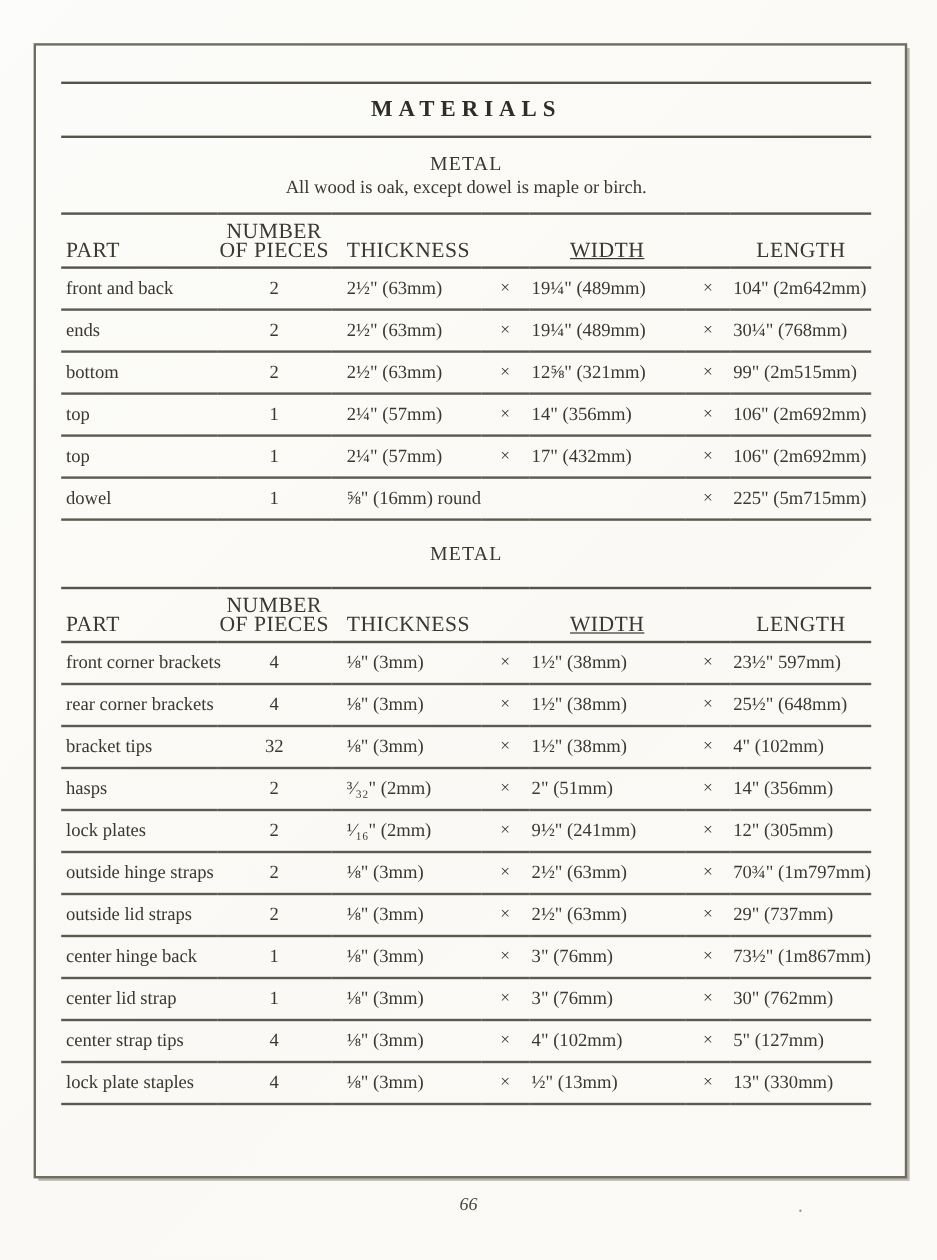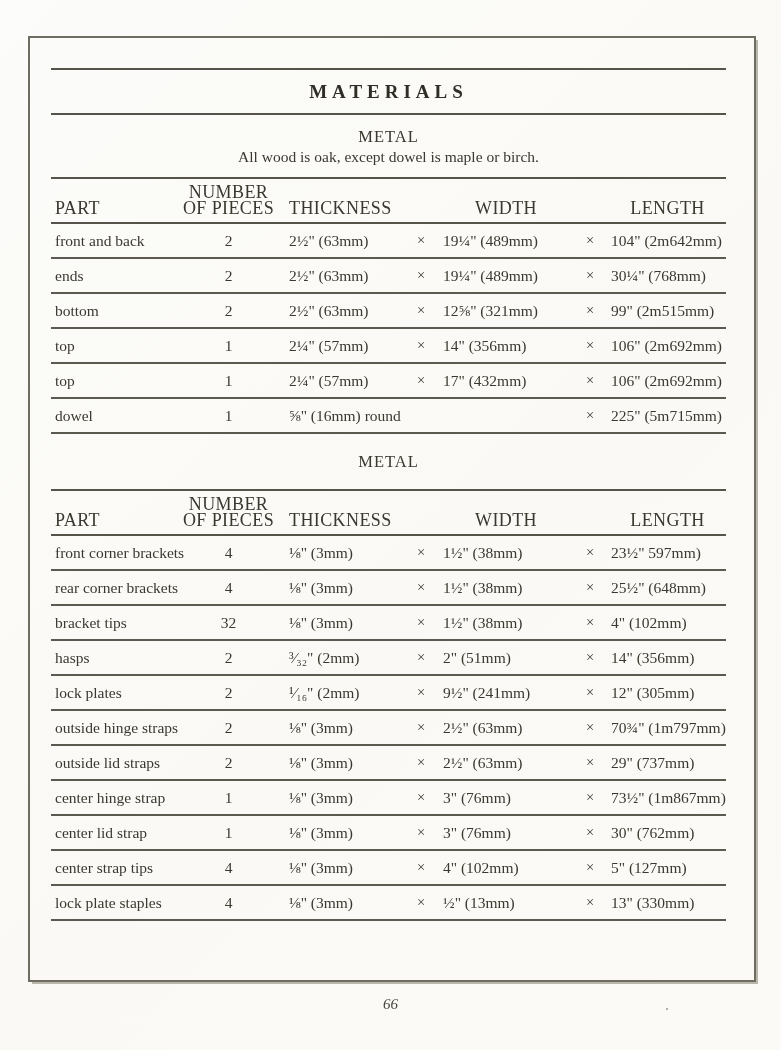--- a/index.html
+++ b/index.html
@@ -49,21 +49,21 @@
   col.c-x2 { width: 38px; }
   col.c-length { width: 117px; }
 
   thead tr { border-bottom: 2px solid #55534a; }
   th { font-weight: normal; font-size: 18px; letter-spacing: 0.4px;
        vertical-align: bottom; padding: 5px 0 6px 0; line-height: 16px;
        color: #3a382f; white-space: nowrap; }
   th.col-part { text-align: left; padding-left: 4px; }
   th.col-pieces { text-align: center; }
   th.col-thickness { text-align: left; padding-left: 13px; }
-  th.col-width { text-align: center; }
+  th.col-width { text-align: center; text-decoration: underline; }
   th.col-length { text-align: center; }
 
   tbody tr { border-bottom: 2px solid #5c5a50; }
   td { font-size: 15.5px; line-height: 17px; padding: 8px 0; white-space: nowrap;
        overflow: visible; color: #3a382f; }
   td.col-part { text-align: left; padding-left: 4px; }
   td.col-pieces { text-align: center; }
   td.col-thickness { text-align: left; padding-left: 13px; }
   td.col-x { text-align: center; font-size: 14.5px; }
   td.col-width { text-align: left; padding-left: 2px; }
@@ -275,21 +275,21 @@
     <td class="col-part">outside lid straps</td>
     <td class="col-pieces">2</td>
     <td class="col-thickness">⅛" (3mm)</td>
     <td class="col-x">×</td>
     <td class="col-width">2½" (63mm)</td>
     <td class="col-x">×</td>
     <td class="col-length">29" (737mm)</td>
   </tr>
 
   <tr class="data-row">
-    <td class="col-part">center hinge strap</td>
+    <td class="col-part">center hinge back</td>
     <td class="col-pieces">1</td>
     <td class="col-thickness">⅛" (3mm)</td>
     <td class="col-x">×</td>
     <td class="col-width">3" (76mm)</td>
     <td class="col-x">×</td>
     <td class="col-length">73½" (1m867mm)</td>
   </tr>
 
   <tr class="data-row">
     <td class="col-part">center lid strap</td>

